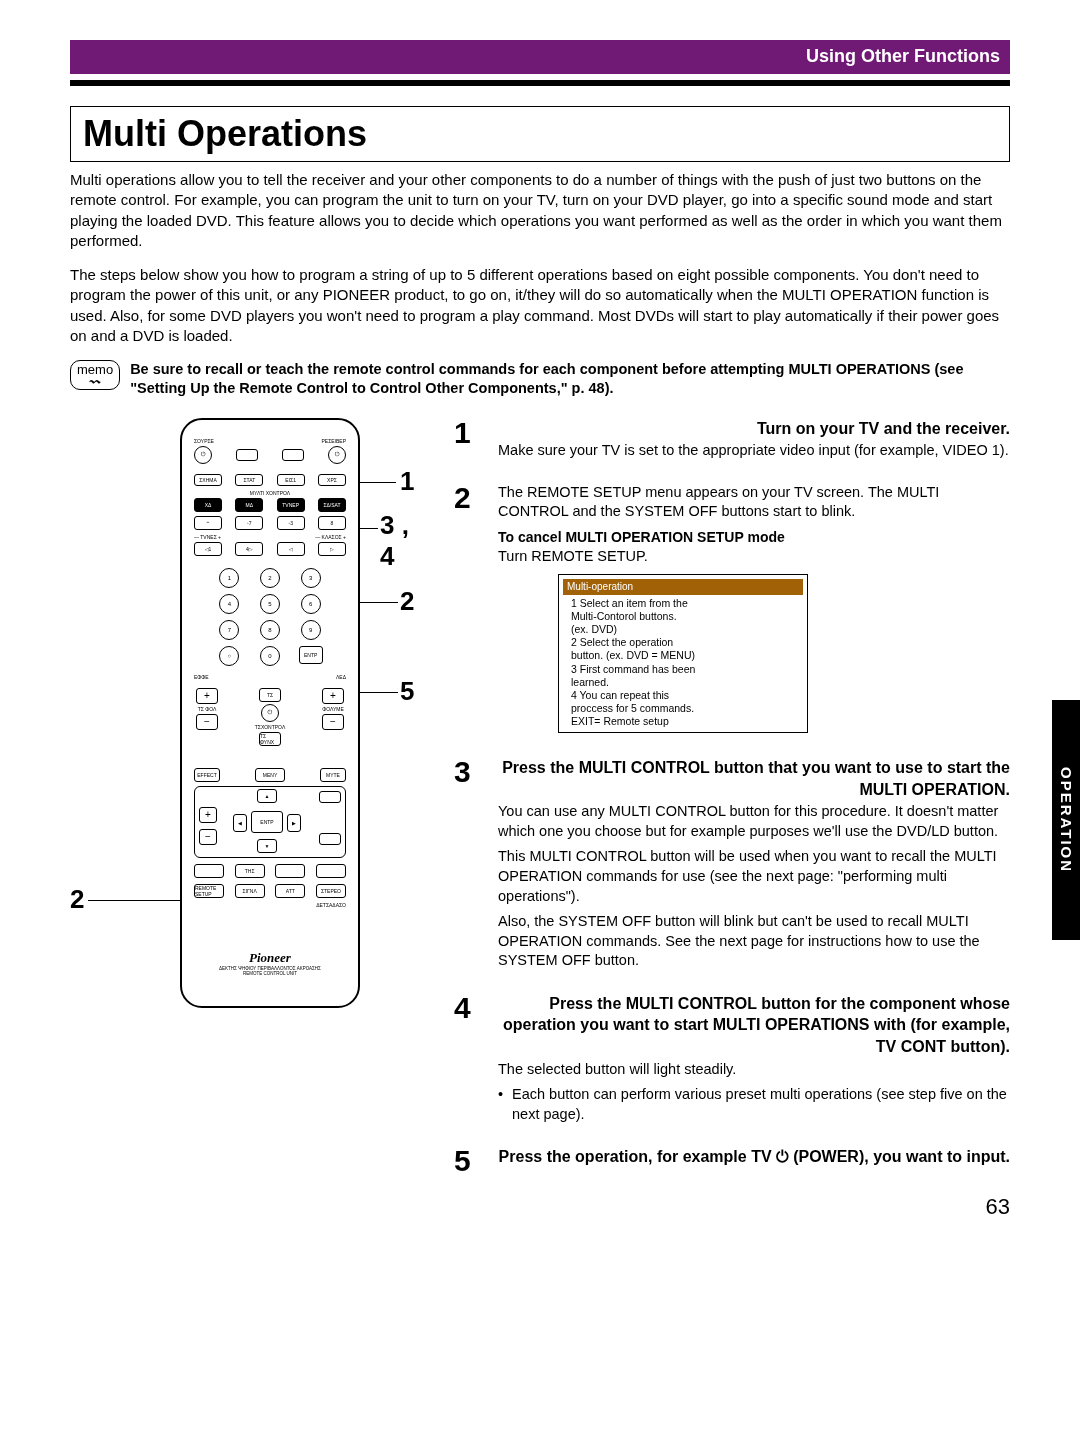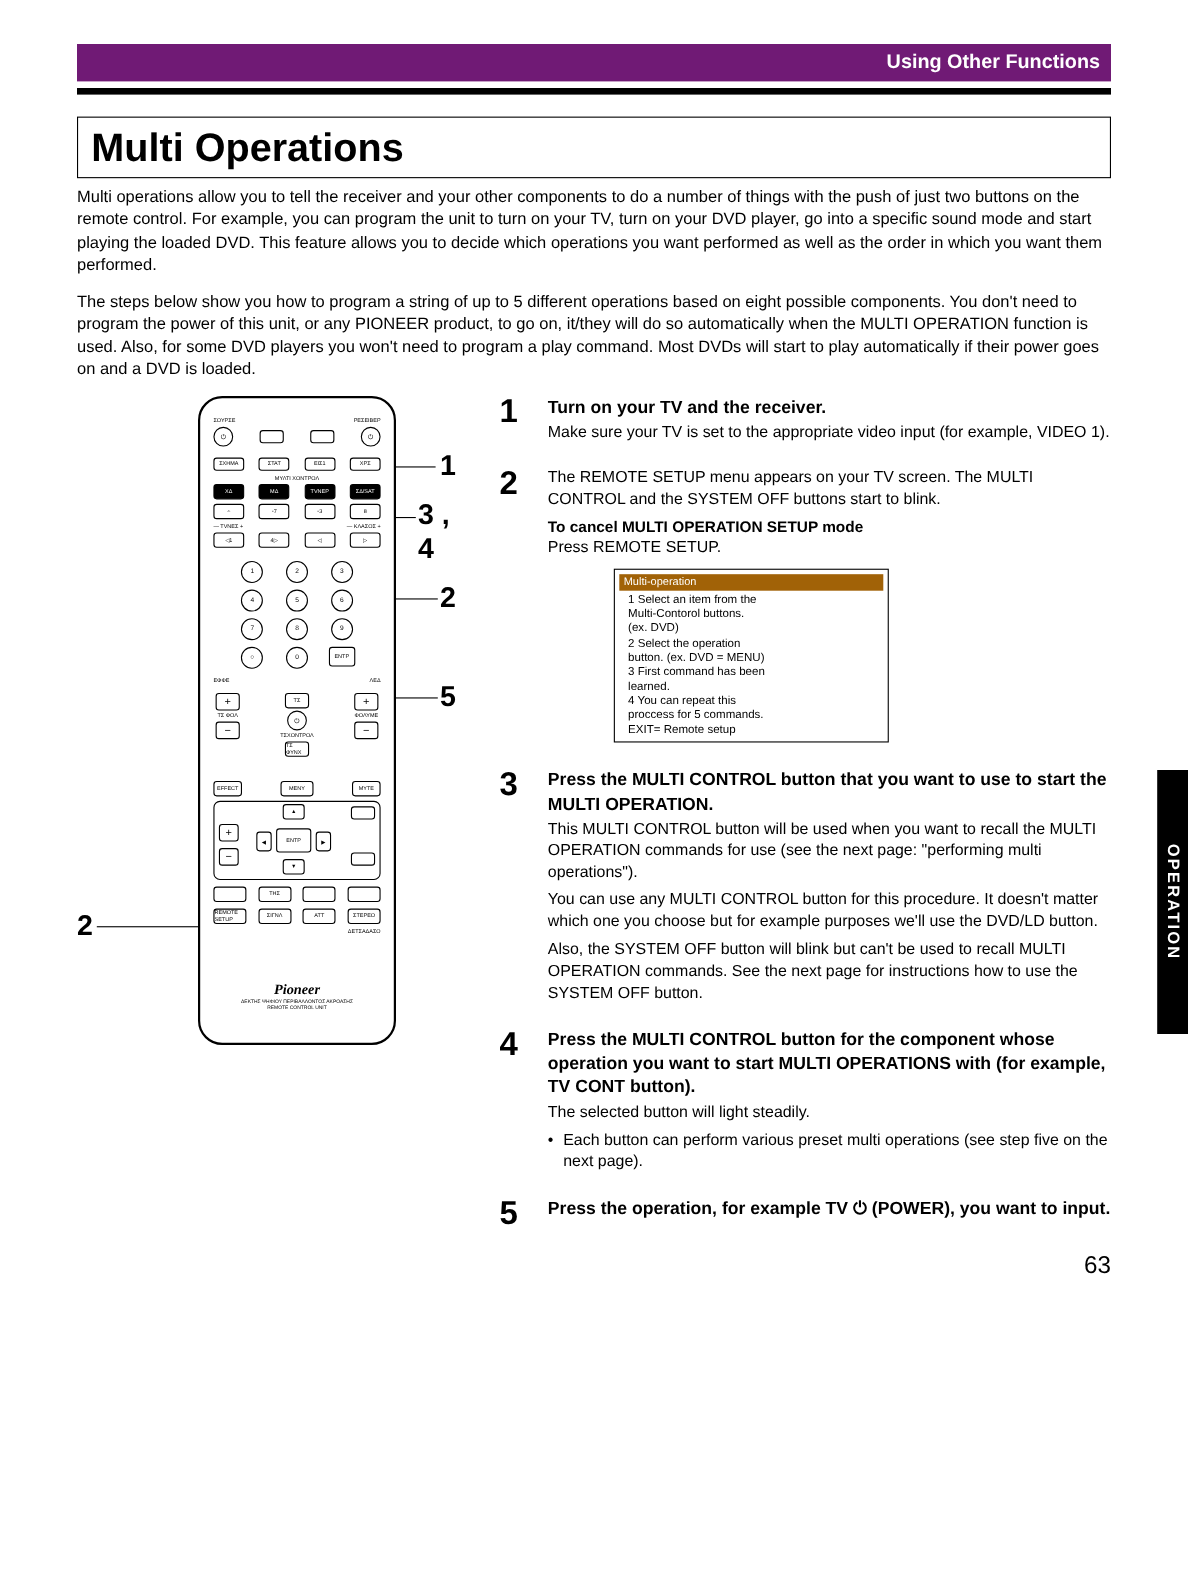--- a/index.html
+++ b/index.html
@@ -21,21 +21,21 @@
   .remote-wrap { position: relative; height: 640px; }
   .remote { position: absolute; left: 110px; top: 0; width: 180px; height: 590px; border: 2px solid #000; border-radius: 22px; background: #fff; font-size: 6px; }
   .remote .sec { position: absolute; }
   .rb { border: 1px solid #000; border-radius: 3px; display: inline-flex; align-items: center; justify-content: center; font-size: 5px; background:#fff;}
   .rb-c { border: 1px solid #000; border-radius: 50%; display: inline-flex; align-items: center; justify-content: center; font-size: 6px; background:#fff;}
   .callout-line { position: absolute; border-top: 1px solid #000; }
   .callout-num { position: absolute; font-size: 26px; font-weight: bold; }
   .step { display: flex; gap: 14px; margin-bottom: 16px; }
   .step-num { font-size: 30px; font-weight: bold; width: 30px; flex-shrink: 0; line-height: 1; }
   .step-body { flex: 1; font-size: 14.5px; line-height: 1.35; }
-  .step-body .sh { font-weight: bold; font-size: 16px; margin-bottom: 2px; }
+  .step-body .sh { font-weight: bold; font-size: 16px; margin-bottom: 2px; text-align: right; }
   .step-body p { margin-bottom: 6px; }
   .step-body .sub-bold { font-weight: bold; font-size: 14px; }
   .screen-box { border: 1px solid #000; width: 250px; margin: 8px 0 8px 60px; padding: 4px; font-size: 10.5px; }
   .screen-title { background: #a16207; color: #fff; padding: 1px 4px; font-size: 10px; margin-bottom: 2px; display:inline-block; width:100%; }
   .screen-list { padding-left: 8px; }
   .screen-list div { line-height: 1.25; }
   .side-tab { position: absolute; right: 0; top: 700px; width: 28px; height: 240px; background: #000; color: #fff; writing-mode: vertical-rl; text-orientation: mixed; font-weight: bold; font-size: 15px; letter-spacing: 2px; display: flex; align-items: center; justify-content: center; }
   .page-num { position: absolute; right: 70px; bottom: 12px; font-size: 22px; font-weight: normal; }
   .inline-icon-circle { display:inline-flex; width:18px; height:18px; border:1.5px solid #000; border-radius:50%; align-items:center; justify-content:center; font-size:10px; vertical-align: middle; margin: 0 2px;}
   .bullet { padding-left: 14px; position: relative; }
@@ -50,20 +50,27 @@
   </div>
   <div class="thin-black"></div>
 
   <div class="title-box">
     <h1>Multi Operations</h1>
   </div>
 
   <p class="intro">Multi operations allow you to tell the receiver and your other components to do a number of things with the push of just two buttons on the remote control. For example, you can program the unit to turn on your TV, turn on your DVD player, go into a specific sound mode and start playing the loaded DVD. This feature allows you to decide which operations you want performed as well as the order in which you want them performed.</p>
   <p class="intro">The steps below show you how to program a string of up to 5 different operations based on eight possible components. You don't need to program the power of this unit, or any PIONEER product, to go on, it/they will do so automatically when the MULTI OPERATION function is used. Also, for some DVD players you won't need to program a play command. Most DVDs will start to play automatically if their power goes on and a DVD is loaded.</p>
 
+  <div class="memo-row">
+    <span class="memo-badge">
+      <span>memo</span>
+      <span class="wave">〰</span>
+    </span>
+    <span class="memo-text">Be sure to recall or teach the remote control commands for each component before attempting MULTI OPERATIONS (see "Setting Up the Remote Control to Control Other Components," p. 48).</span>
+  </div>
 
   <div class="main-cols">
     <div class="left-col">
       <div class="remote-wrap">
 
         <span class="callout-num" style="left:0; top:466px;">2</span>
         <span class="callout-line" style="left:18px; top:482px; width:92px;"></span>
 
         <span class="callout-num" style="left:330px; top:48px;">1</span>
         <span class="callout-line" style="left:260px; top:64px; width:66px;"></span>
@@ -208,21 +215,21 @@
           <div class="sh">Turn on your TV and the receiver.</div>
           <p>Make sure your TV is set to the appropriate video input (for example, VIDEO 1).</p>
         </div>
       </div>
 
       <div class="step">
         <div class="step-num">2</div>
         <div class="step-body">
           <p>The REMOTE SETUP menu appears on your TV screen. The MULTI CONTROL and the SYSTEM OFF buttons start to blink.</p>
           <div class="sub-bold">To cancel MULTI OPERATION SETUP mode</div>
-          <p>Press REMOTE SETUP.</p>
+          <p>Turn REMOTE SETUP.</p>
           <div class="screen-box">
             <div class="screen-title">Multi-operation</div>
             <div class="screen-list">
               <div>1 Select an item from the</div>
               <div>   Multi-Contorol  buttons.</div>
               <div>   (ex. DVD)</div>
               <div>2 Select the operation</div>
               <div>   button. (ex. DVD  =   MENU)</div>
               <div>3 First command has been</div>
               <div>   learned.</div>
@@ -231,22 +238,22 @@
               <div>   EXIT= Remote setup</div>
             </div>
           </div>
         </div>
       </div>
 
       <div class="step">
         <div class="step-num">3</div>
         <div class="step-body">
           <div class="sh">Press the MULTI CONTROL button that you want to use to start the MULTI OPERATION.</div>
+          <p>You can use any MULTI CONTROL button for this procedure. It doesn't matter which one you choose but for example purposes we'll use the DVD/LD button.</p>
           <p>This MULTI CONTROL button will be used when you want to recall the MULTI OPERATION commands for use (see the next page: "performing multi operations").</p>
-          <p>You can use any MULTI CONTROL button for this procedure. It doesn't matter which one you choose but for example purposes we'll use the DVD/LD button.</p>
           <p>Also, the SYSTEM OFF button will blink but can't be used to recall MULTI OPERATION commands. See the next page for instructions how to use the SYSTEM OFF button.</p>
         </div>
       </div>
 
       <div class="step">
         <div class="step-num">4</div>
         <div class="step-body">
           <div class="sh">Press the MULTI CONTROL button for the component whose operation you want to start MULTI OPERATIONS with (for example, TV CONT button).</div>
           <p>The selected button will light steadily.</p>
           <p class="bullet">Each button can perform various preset multi operations (see step five on the next page).</p>

